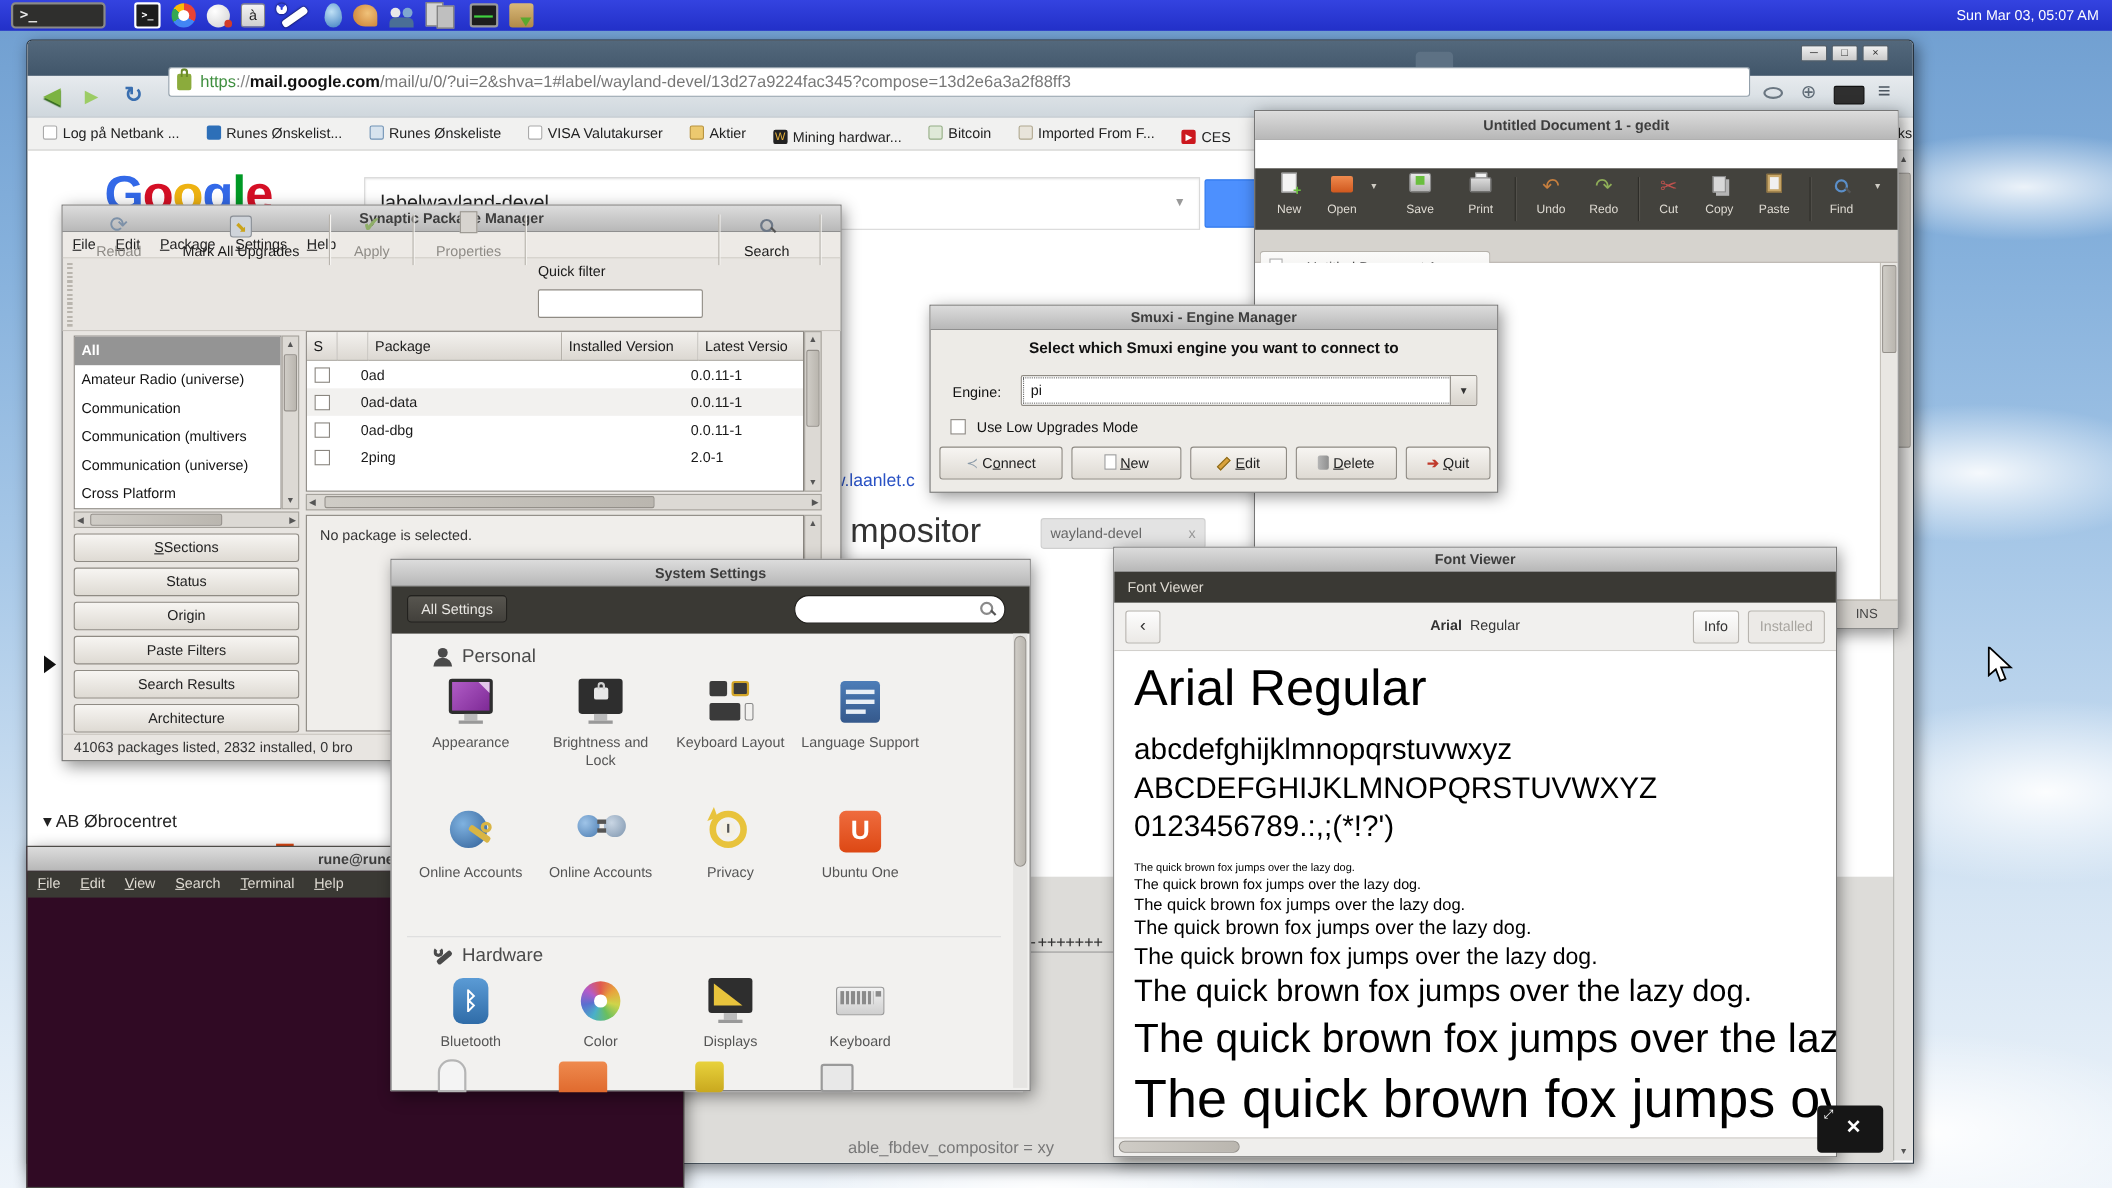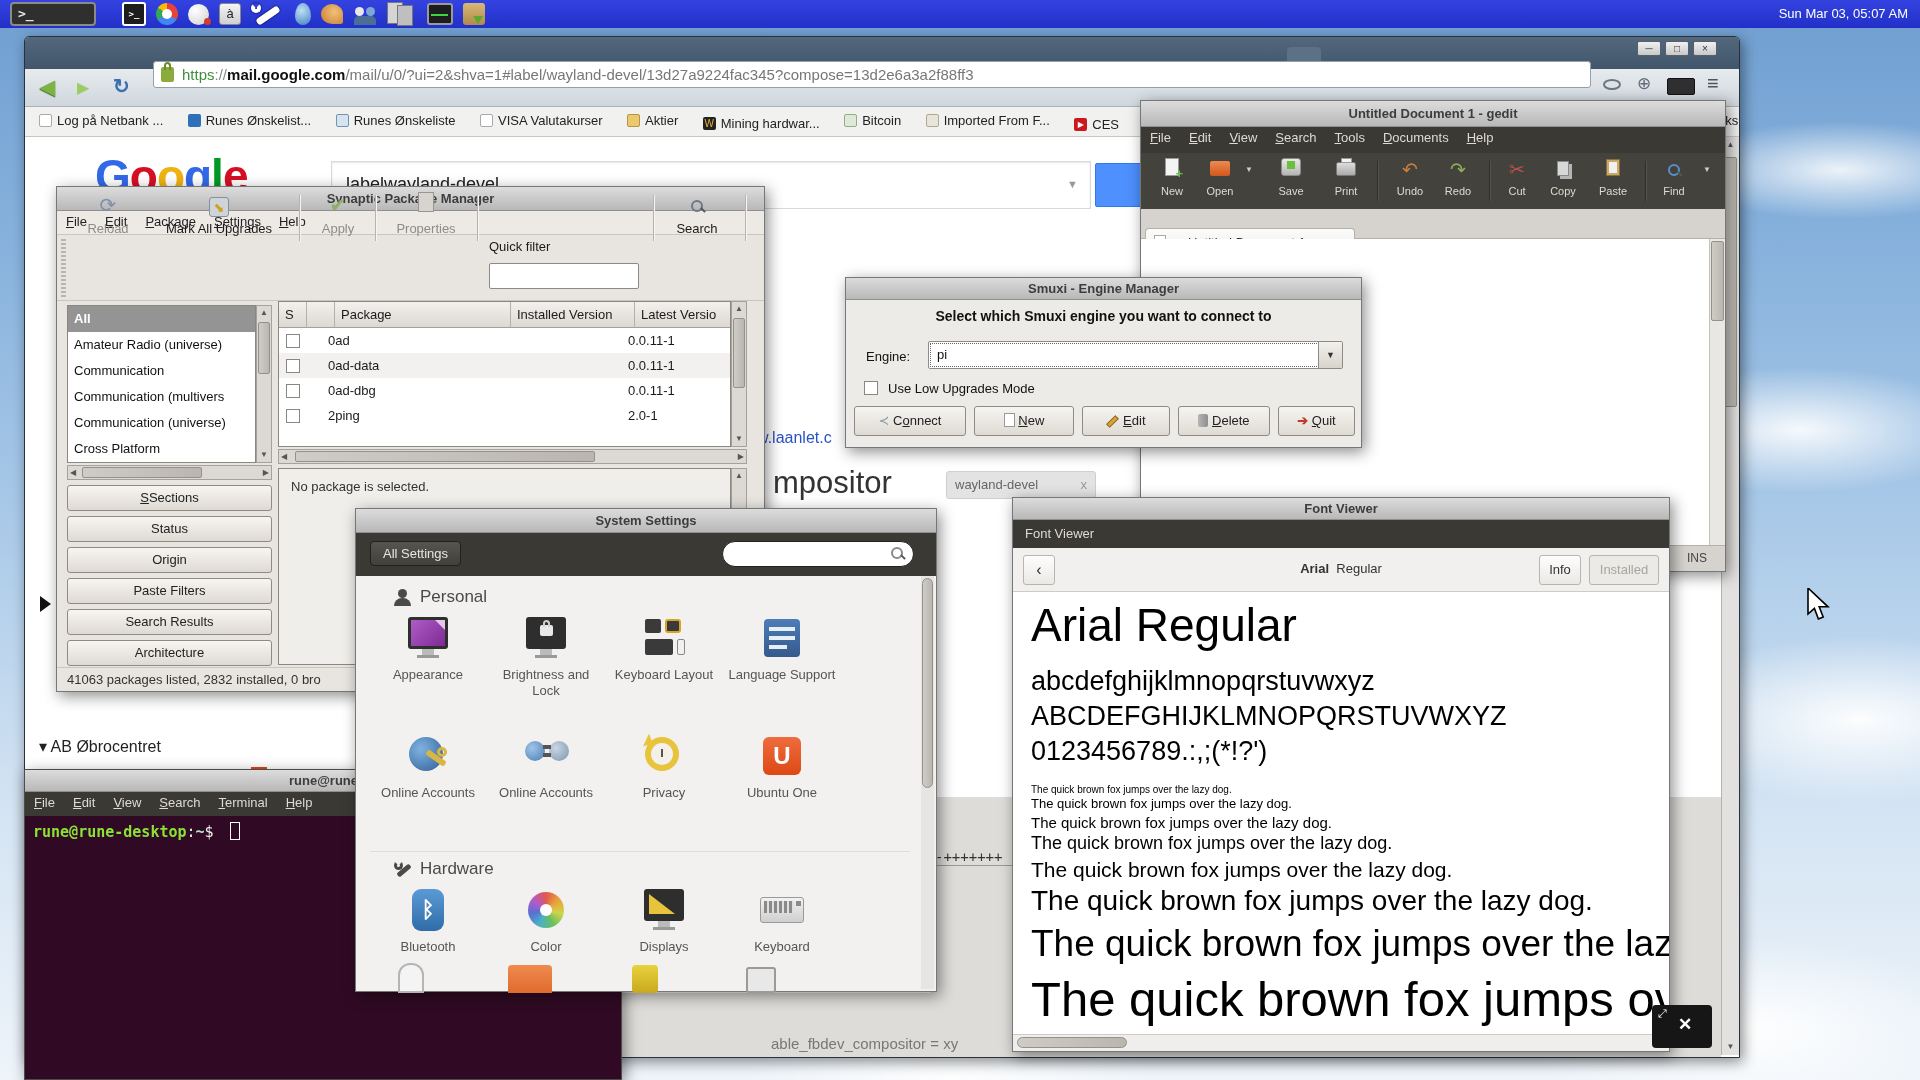--- a/index.html
+++ b/index.html
@@ -301,24 +301,20 @@
     <div class="sbarrow abs" style="left:0;right:0;bottom:0">▼</div>
   </div>
   <div class="abs nowrap" style="left:0;right:0;bottom:0;height:24px;border-top:1px solid #c9c5bf;font-size:13px;color:#333;line-height:23px;padding-left:10px">41063 packages listed, 2832 installed, 0 bro</div>
 </div>
 
 <div id="terminal" class="win">
   <div class="tbar" style="height:22px;line-height:21px;text-align:left;padding-left:264px"><span class="nowrap">rune@rune-desktop: ~</span></div>
   <div class="menubar darkbar" style="top:22px;height:24px">
     <span>File</span><span>Edit</span><span>View</span><span>Search</span><span>Terminal</span><span>Help</span>
   </div>
-  <div class="abs" style="left:0;right:0;top:46px;bottom:0;background:#300a24;padding:6px 8px;font-family:'DejaVu Sans Mono',monospace;font-size:15px">
-    <span style="color:#8ae234;font-weight:bold">rune@rune-desktop</span><span style="color:#eeeeec">:</span><span style="color:#b7e0c8;font-weight:bold">~</span><span style="color:#eeeeec">$</span>
-    <span style="display:inline-block;width:10px;height:18px;border:1px solid #fff;vertical-align:-3px;margin-left:7px"></span>
-  </div>
 </div>
 
 <div id="syssettings" class="win">
   <div class="tbar">System Settings</div>
   <div class="abs darkbar" style="left:0;right:0;top:24px;height:43px">
     <div class="abs" style="left:14px;top:8px;padding:4px 12px;background:linear-gradient(#57554f,#42403b);border:1px solid #22211e;border-radius:4px;font-size:13px;color:#e8e6e2">All Settings</div>
     <div class="abs input" style="right:22px;top:8px;width:192px;height:26px;border-radius:13px;border-color:#22211e">
       <span class="magnifier" style="position:absolute;right:10px;top:5px;border-color:#8a8a8a"></span>
     </div>
   </div>
@@ -475,23 +471,20 @@
   <div class="abs gtkbtn" style="left:332px;top:128px;width:92px;height:30px;line-height:28px">
     <span style="display:inline-block;width:10px;height:13px;background:linear-gradient(90deg,#b5b5b5,#8f8f8f);border-radius:2px;vertical-align:-2px"></span> <span class="u">D</span><span>elete</span>
   </div>
   <div class="abs gtkbtn" style="left:432px;top:128px;width:77px;height:30px;line-height:28px">
     <span style="color:#c0392b;font-weight:bold">➔</span> <span class="u">Q</span><span>uit</span>
   </div>
 </div>
 
 <div id="gedit" class="win">
   <div class="tbar" style="height:26px;line-height:25px">Untitled Document 1 - gedit</div>
-  <div class="menubar darkbar" style="top:26px;height:26px">
-    <span>File</span><span>Edit</span><span>View</span><span>Search</span><span>Tools</span><span>Documents</span><span>Help</span>
-  </div>
   <div class="abs darkbar" style="left:0;right:0;top:52px;height:56px;background:#43423d;position:absolute">
     <div class="gtool" style="left:12px;width:38px"><div class="ticon"><span style="display:inline-block;width:14px;height:18px;background:#f4f4f4;border:1px solid #999;position:relative"><span style="position:absolute;right:-5px;bottom:-4px;color:#6abf3e;font-size:13px;font-weight:bold;line-height:10px">+</span></span></div><span>New</span></div>
     <div class="gtool" style="left:58px;width:42px"><div class="ticon"><span style="display:inline-block;width:20px;height:15px;background:linear-gradient(#ef8a4e,#d0581e);border-radius:2px"></span></div><span>Open</span></div>
     <div class="gtool" style="left:102px;width:12px">
         <div class="ticon" style="font-size:8px;color:#cfccc4">▼</div>
       </div>
     <div class="gtool" style="left:128px;width:44px"><div class="ticon"><span style="display:inline-block;width:20px;height:18px;background:linear-gradient(#e8e8e8,#b5b5b5);border:1px solid #8a8a8a;border-radius:3px;position:relative"><span style="position:absolute;left:5px;top:2px;width:8px;height:8px;background:#6abf3e"></span></span></div><span>Save</span></div>
     <div class="gtool" style="left:184px;width:42px"><div class="ticon"><span style="display:inline-block;width:20px;height:14px;background:linear-gradient(#ddd,#aaa);border:1px solid #777;border-radius:2px;position:relative"><span style="position:absolute;left:4px;top:-5px;width:11px;height:5px;background:#f4f4f4;border:1px solid #999"></span></span></div><span>Print</span></div>
     <div class="vsep" style="left:236px;top:8px;height:40px;border-left-color:#2e2d29;border-right-color:#55534d"></div>
     <div class="gtool dis" style="left:248px;width:42px"><div class="ticon" style="color:#c77f3e">↶</div><span>Undo</span></div>

